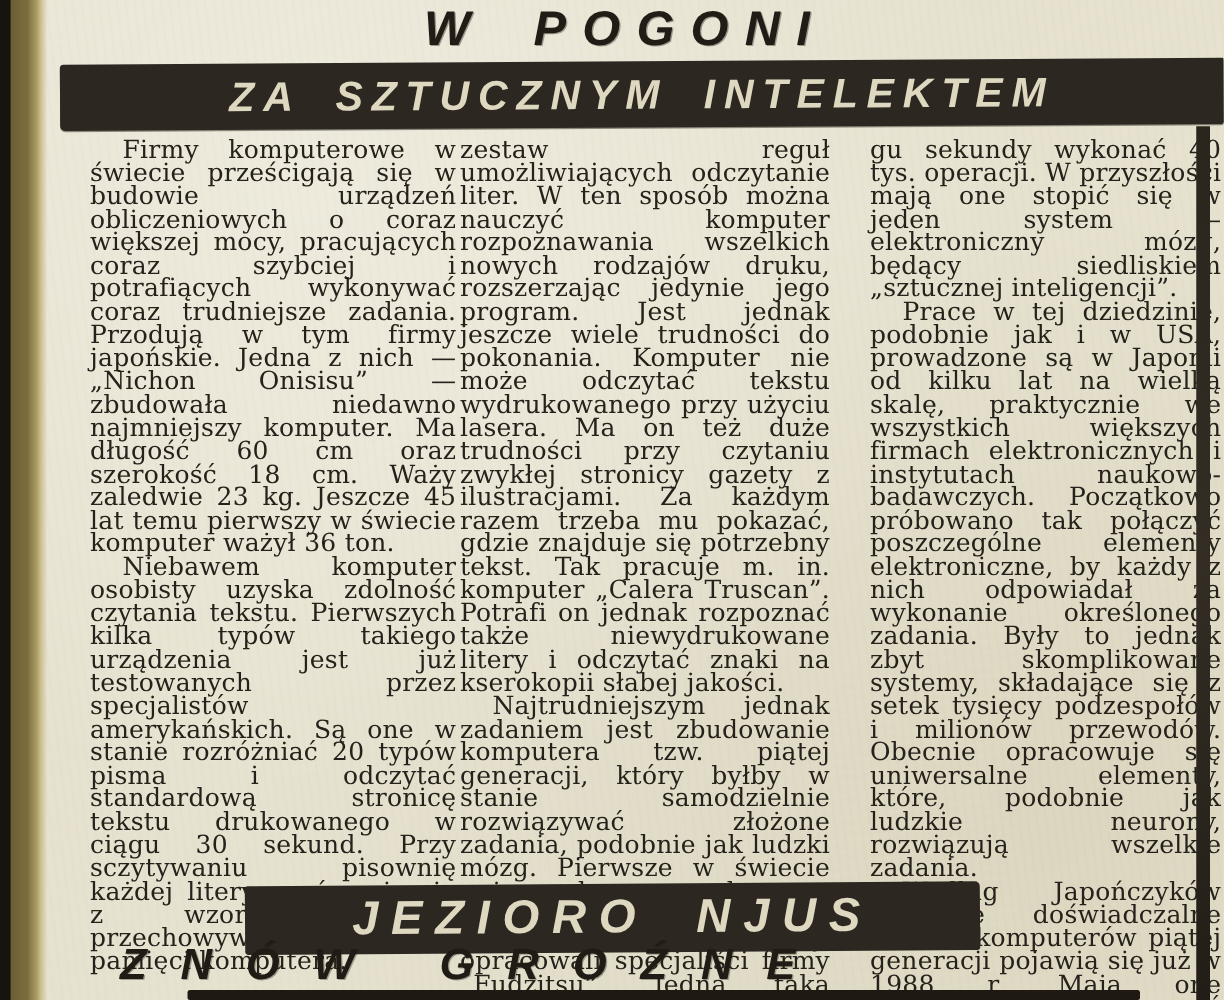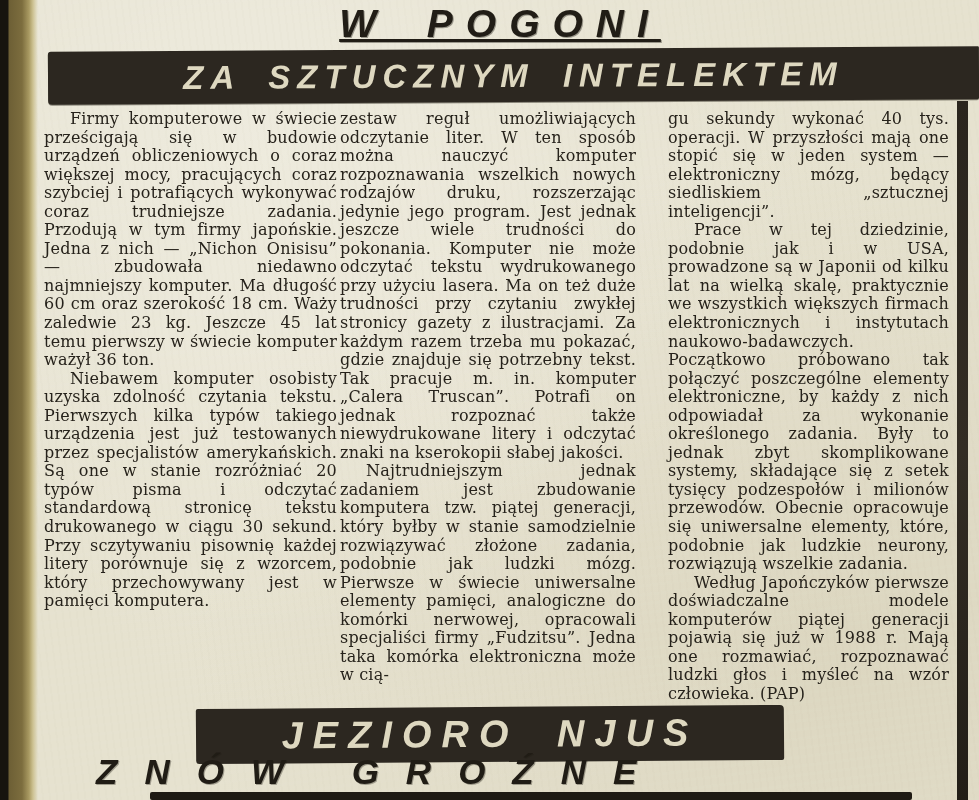--- a/index.html
+++ b/index.html
@@ -35,44 +35,44 @@
   
   .headline-top {
     position: absolute; left: 240px; top: 2px; width: 520px;
     text-align: center;
     font-family: "Liberation Sans", sans-serif;
     font-weight: bold; font-style: italic;
     font-size: 39px; letter-spacing: 13px; word-spacing: 14px;
     color: #211d16;
     text-shadow: 1px 1px 0 rgba(33,29,22,.4);
     white-space: nowrap;
-    text-decoration: underline;
   }
   .headline-bar {
     position: absolute; left: 48px; top: 49px; width: 931px; height: 53px;
     background: var(--bar, #2c2720);
     transform: rotate(-0.35deg);
     border-radius: 3px 1px 2px 4px;
     box-shadow: 0 1px 0 rgba(40,35,26,.5);
     display: flex; align-items: center; justify-content: center;
   }
   .headline-bar span {
     font-family: "Liberation Sans", sans-serif;
     font-weight: bold; font-style: italic;
     font-size: 33px; letter-spacing: 7px; word-spacing: 12px;
     color: var(--cream, #ded8c0);
     white-space: nowrap;
   }
   
   .col {
     position: absolute; top: 110px;
-    font-size: 16px; line-height: 18.55px;
+    font-size: 20px; line-height: 18.55px;
     text-align: justify;
     color: var(--ink, #26221b);
     letter-spacing: .2px;
+    margin-left: 28px;
   }
   .col p { margin: 0; text-indent: 26px; }
   .col p.cont { text-indent: 0; }
   .col1 { left: 44px;  width: 293px; }
   .col2 { left: 340px; width: 296px; }
   .col3 { left: 668px; width: 281px; }
   
   .right-rule {
     position: absolute; left: 957px; top: 101px; width: 11px; height: 699px;
     background: linear-gradient(180deg, #2a251d 0%, #332d24 50%, #221e17 100%);

